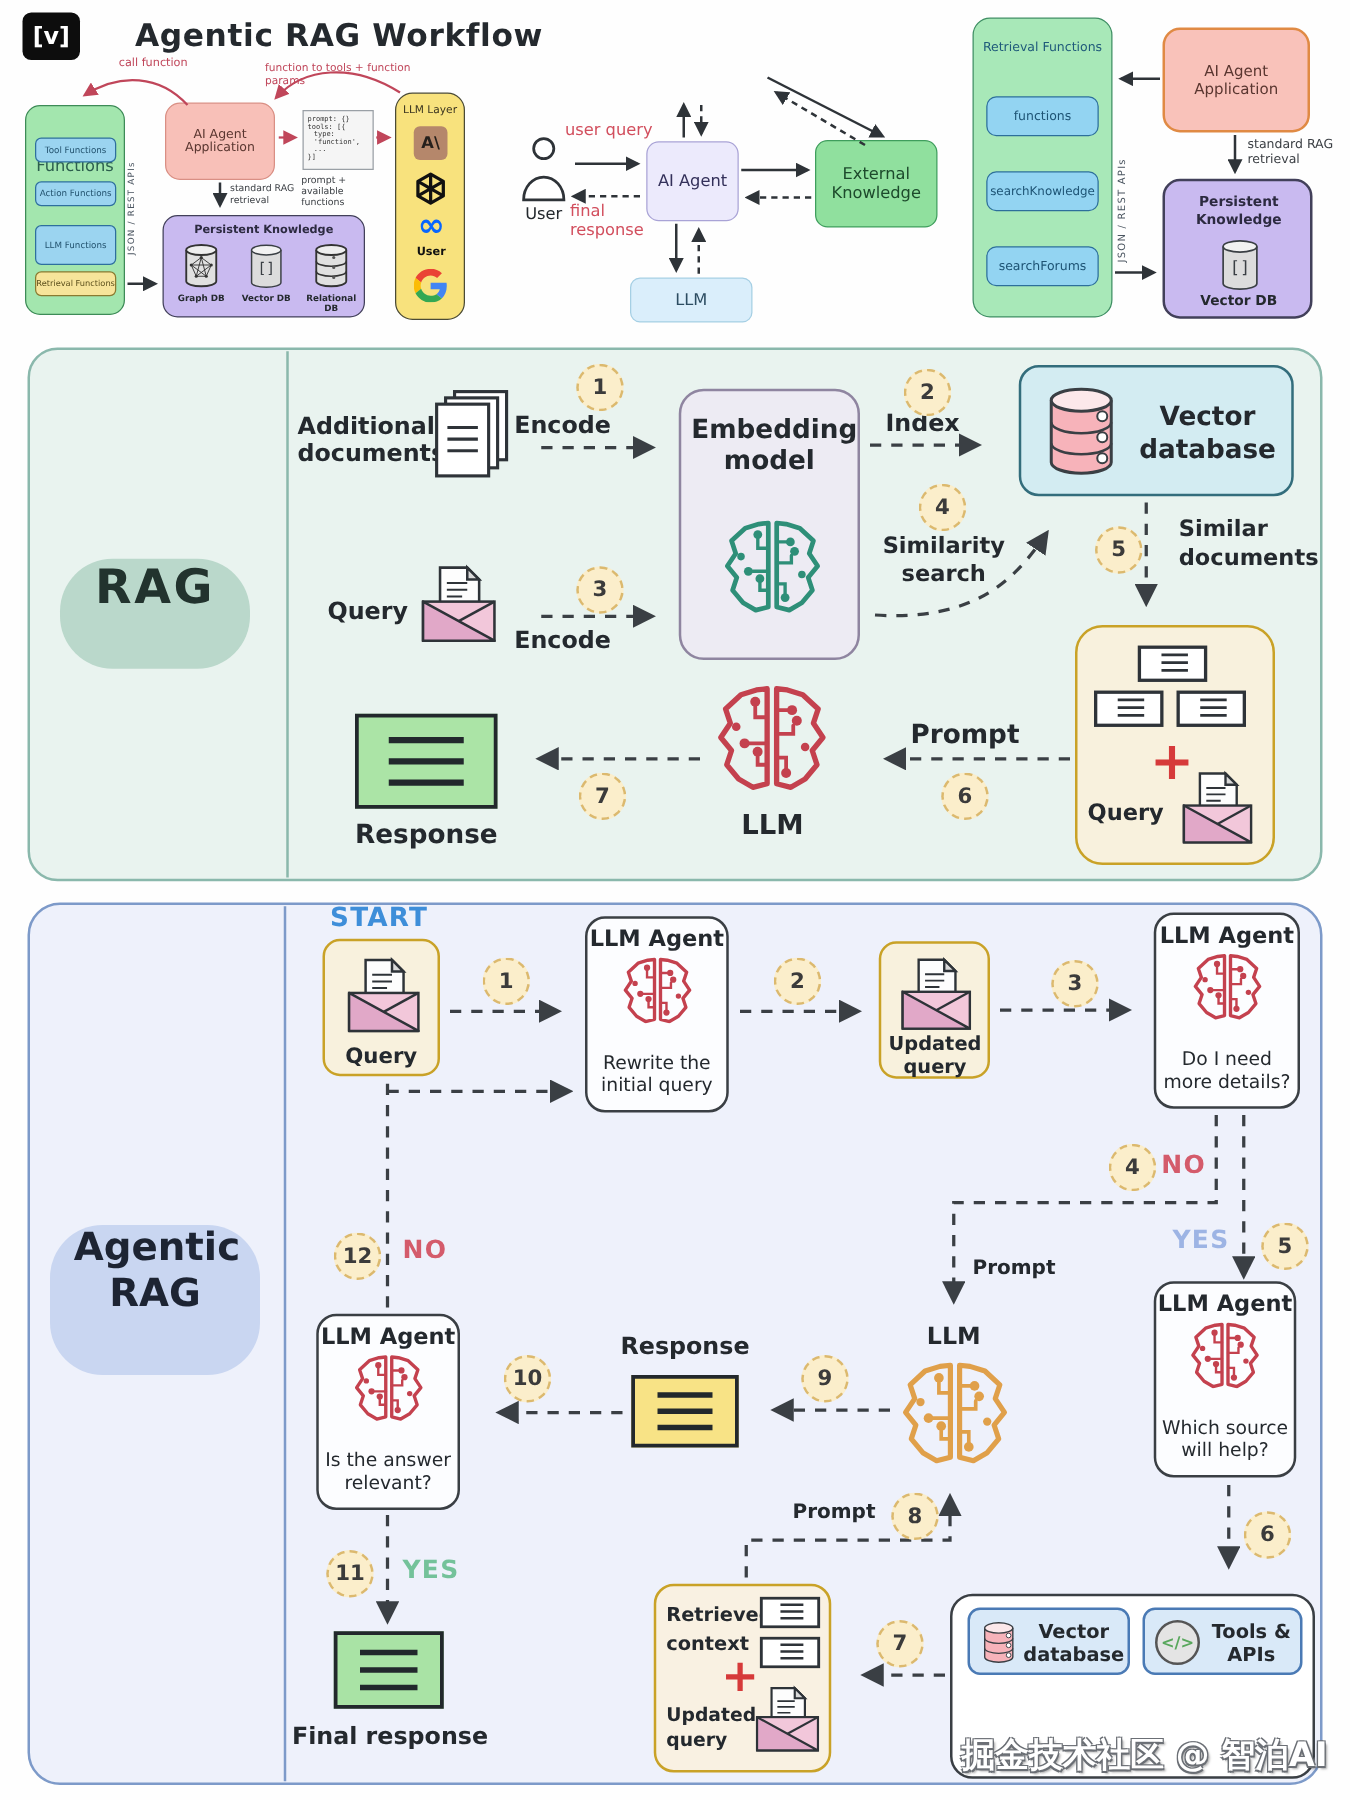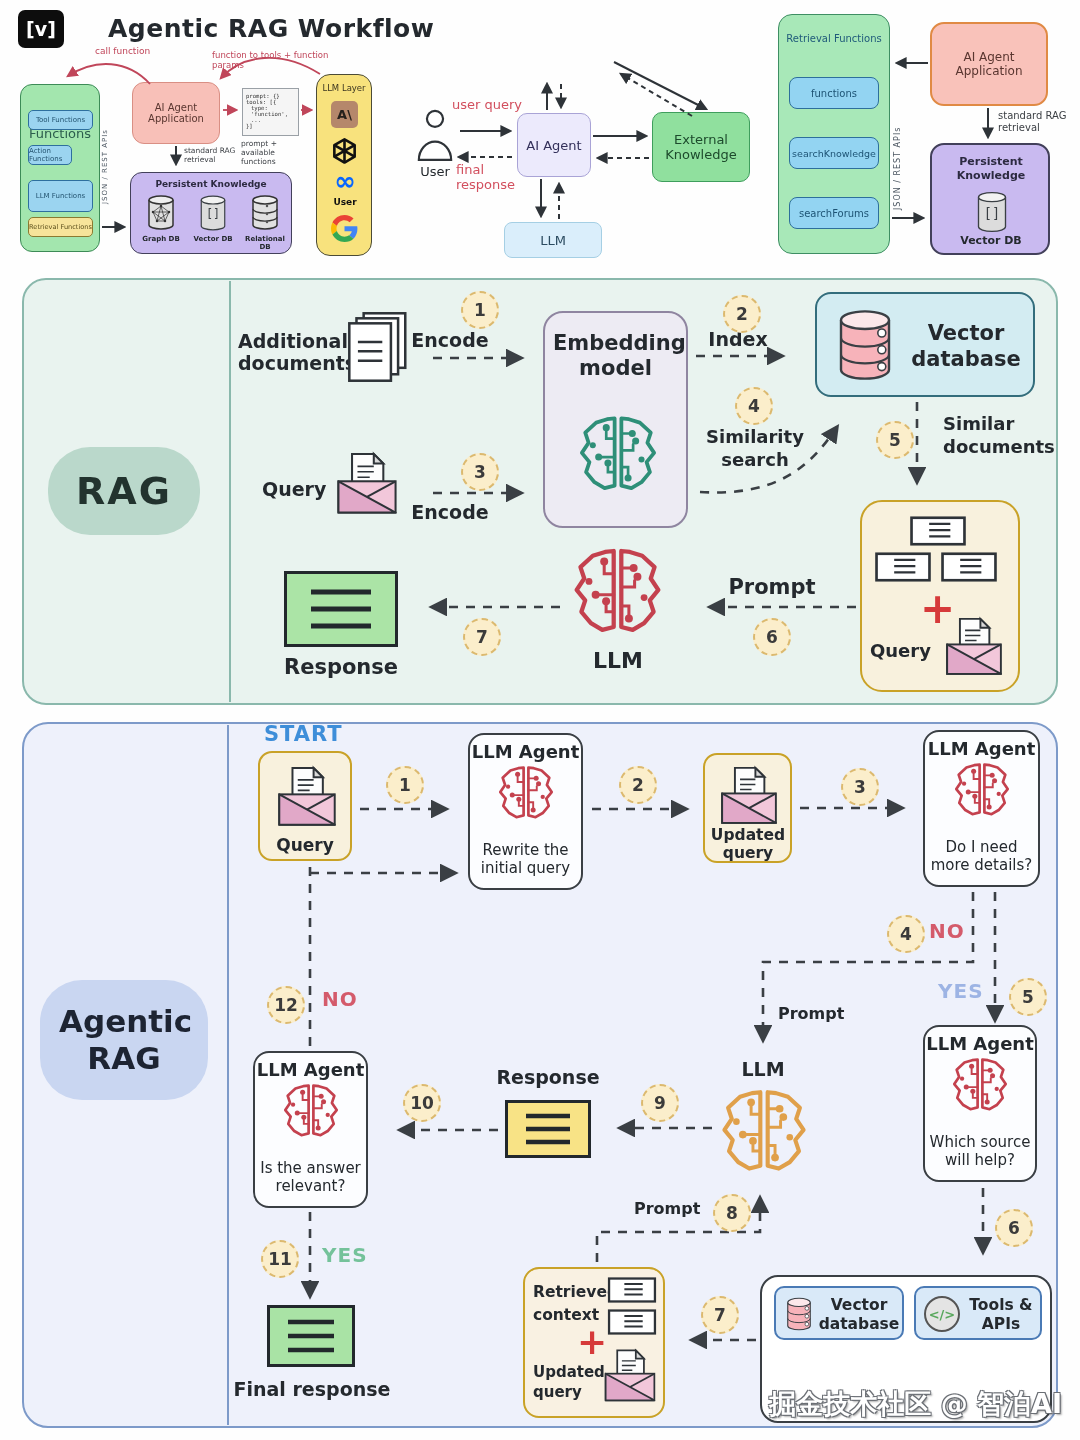--- a/index.html
+++ b/index.html
@@ -7,21 +7,21 @@
           font-family:"DejaVu Sans",sans-serif;color:#24292e;}
   .bx{position:absolute;box-sizing:border-box;}
   .lbl{position:absolute;line-height:1.18;color:#24292e;}
   .c{text-align:center;}
   .b{font-weight:bold;}
   .flex{display:flex;align-items:center;justify-content:center;}
   
   .sec-rag{left:22px;top:278px;width:1036px;height:427px;background:#e9f3ef;border:2.5px solid #8ab8ac;border-radius:24px;}
   .sec-ag{left:22px;top:722px;width:1036px;height:706px;background:#eef1fb;border:2.5px solid #7d9ac9;border-radius:26px;}
   .divider{position:absolute;width:2px;}
-  .pill{position:absolute;display:flex;align-items:center;justify-content:center;font-weight:bold;border-radius:42px;}
+  .pill{position:absolute;display:flex;justify-content:center;font-weight:bold;border-radius:42px;}
   
   .badge{position:absolute;width:34px;height:34px;border-radius:50%;background:#fbeecb;border:2px dashed #dcb96e;
          display:flex;align-items:center;justify-content:center;font-weight:bold;font-size:17px;color:#3b3b3b;z-index:6;}
   
   .agentbox{background:#fcfdff;border:2.5px solid #3a3f44;border-radius:16px;z-index:2;}
   .agent-title{font-weight:bold;font-size:18px;text-align:center;margin-top:6px;}
   .agent-sub{font-size:15px;text-align:center;line-height:1.25;position:absolute;left:4px;right:4px;bottom:10px;}
   .ybox{background:#f8f1dd;border:2.5px solid #c9a227;border-radius:16px;z-index:2;}
   .linesbox svg{display:block;}
   .plus{color:#d63a3a;font-weight:bold;position:absolute;z-index:3;}
@@ -135,21 +135,21 @@
 </div>
 <div class="lbl b" style="left:92px;top:14px;font-size:25px;letter-spacing:.5px;margin-left:16px;">Agentic RAG Workflow</div>
 <div class="lbl" style="left:95px;top:46px;font-size:9px;color:#c0465a;">call function</div>
 <div class="lbl" style="left:212px;top:50px;width:120px;font-size:8.5px;color:#c0465a;">function to tools + function params</div>
 
 <div class="bx" style="left:20px;top:84px;width:80px;height:168px;background:#a3e6ae;border:1.5px solid #3d8b57;border-radius:12px;">
   <div class="lbl c" style="left:2px;top:26px;width:74px;font-size:13px;color:#2c5e4d;text-align:center;">Available Functions</div>
   <div class="bx flex" style="left:7px;top:25px;width:65px;height:20px;background:#9bd4f0;border:1px solid #2e6f9e;border-radius:5px;">
     <span style="font-size:7px;color:#23536f;">Tool Functions</span>
   </div>
-  <div class="bx flex" style="left:7px;top:60px;width:44px;height:20px;background:#9bd4f0;border:1px solid #2e6f9e;border-radius:5px;">
+  <div class="bx flex" style="left:7px;top:60px;width:65px;height:20px;background:#9bd4f0;border:1px solid #2e6f9e;border-radius:5px;">
     <span style="font-size:7px;color:#23536f;">Action Functions</span>
   </div>
   <div class="bx flex" style="left:7px;top:95px;width:65px;height:32px;background:#9bd4f0;border:1px solid #2e6f9e;border-radius:5px;">
     <span style="font-size:7px;color:#23536f;">LLM Functions</span>
   </div>
   <div class="bx flex" style="left:7px;top:132px;width:65px;height:20px;background:#f7e49a;border:1px solid #8a7a30;border-radius:5px;">
     <span style="font-size:6.6px;color:#5c501c;">Retrieval Functions</span>
   </div>
 </div>
 <div class="lbl vtext" style="left:101px;top:108px;height:96px;">JSON / REST APIs</div>

